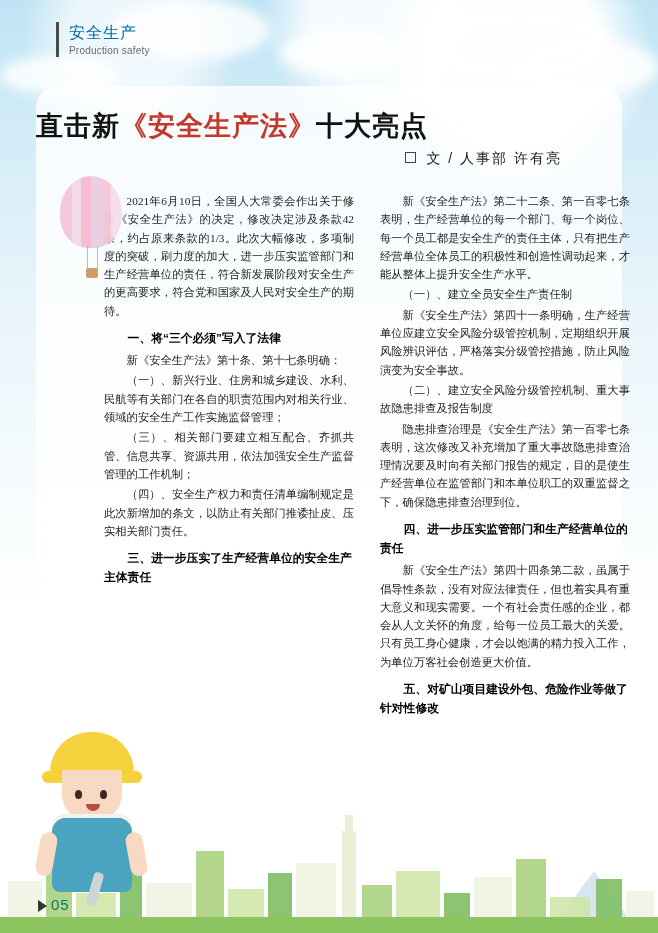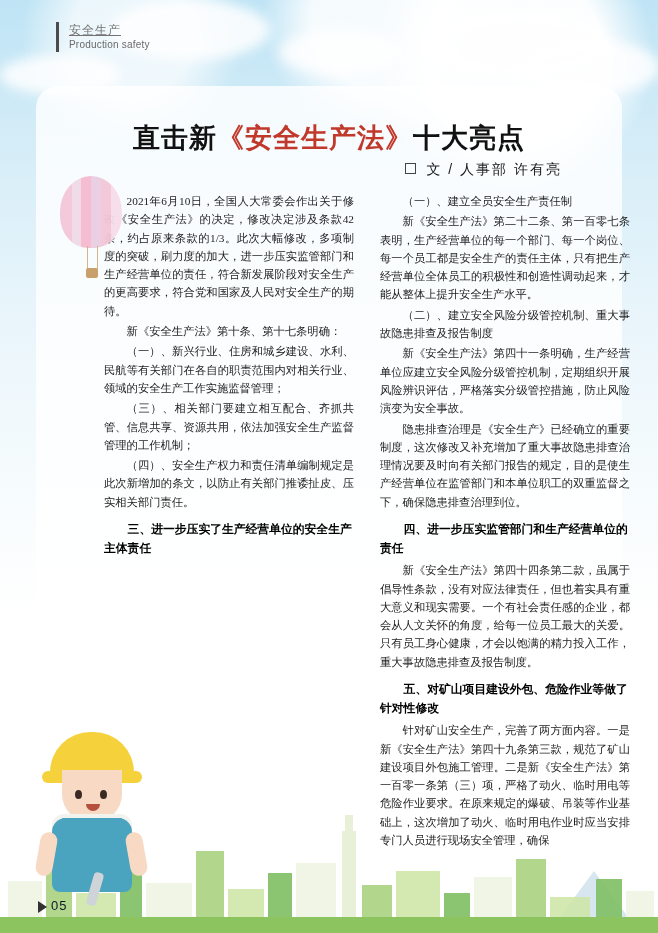--- a/index.html
+++ b/index.html
@@ -29,50 +29,49 @@
 
   
   .header-tag {
     position:absolute; left:56px; top:22px;
     padding-left:10px;
     border-left: 3px solid #4b4b4b;
     line-height:1.35;
   }
   .header-tag .cn {
     font-family:"Liberation Sans", sans-serif;
-    font-size:12px; color:#737373; letter-spacing:1px;text-decoration:underline;
+    font-size:16px; color:#0369a1; letter-spacing:1px;
   }
   .header-tag .en {
     font-family:"Liberation Sans", sans-serif;
     font-size:10px; color:#6a6a6a; letter-spacing:.2px;
   }
 
   
   .panel {
     position:absolute;
     left:36px; top:86px; width:586px; height:812px;
     background: rgba(255,255,255,0.80);
     border-radius: 22px 22px 0 0;
   }
 
   
   .title {
     position:absolute; left:0; right:0; top:22px;
-    text-align:center;
+    text-align:left;
     font-family:"Liberation Serif", serif;
     font-weight:bold;
     font-size:27px;
     color:#111;
     letter-spacing:1px;
-    margin-top:12px;
   }
   .title .hl { color:#c0392b; }
 
   .byline {
-    position:absolute; right:60px; top:75px;
+    position:absolute; right:60px; top:64px;
     font-size:14px; color:#1a1a1a;
     font-family:"Liberation Sans", sans-serif;
     letter-spacing:2px;
   }
   .byline .box {
     display:inline-block; width:11px; height:11px;
     border:1px solid #444; margin-right:10px;
     vertical-align:baseline;
   }
 
@@ -168,21 +167,21 @@
   }
   .tower { position:absolute; bottom:16px; width:14px; background:#e9f0d8; }
   .tower:before {
     content:""; position:absolute; left:3px; top:-16px; width:8px; height:16px; background:#e9f0d8;
   }
 
   
   .pageno {
     position:absolute; left:38px; bottom:20px;
     font-family:"Liberation Sans", sans-serif;
-    font-size:13px; color:#0f172a; letter-spacing:1px;
+    font-size:15px; color:#0f766e; letter-spacing:1px;
   }
   .pageno .tri {
     display:inline-block; width:0;height:0;
     border-left:9px solid #333; border-top:6px solid transparent; border-bottom:6px solid transparent;
     margin-right:4px; vertical-align:middle;
   }
 </style>
 </head>
 <body>
 
@@ -205,36 +204,36 @@
     <span>直击新</span><span class="hl">《安全生产法》</span><span>十大亮点</span>
   </div>
 
   <div class="byline">
     <span class="box"></span><span>文 / 人事部  许有亮</span>
   </div>
 
   <div class="columns">
     <div class="col" id="col-left">
         <p class="body">2021年6月10日，全国人大常委会作出关于修改《安全生产法》的决定，修改决定涉及条款42条，约占原来条款的1/3。此次大幅修改，多项制度的突破，刷力度的加大，进一步压实监管部门和生产经营单位的责任，符合新发展阶段对安全生产的更高要求，符合党和国家及人民对安全生产的期待。</p>
+        <h3 class="sec">一、将“三个必须”写入了法律</h3>
         <p class="body">新《安全生产法》第十条、第十七条明确：</p>
         <p class="body">（一）、新兴行业、住房和城乡建设、水利、民航等有关部门在各自的职责范围内对相关行业、领域的安全生产工作实施监督管理；</p>
         <p class="body">（三）、相关部门要建立相互配合、齐抓共管、信息共享、资源共用，依法加强安全生产监督管理的工作机制；</p>
         <p class="body">（四）、安全生产权力和责任清单编制规定是此次新增加的条文，以防止有关部门推诿扯皮、压实相关部门责任。</p>
         <h3 class="sec">三、进一步压实了生产经营单位的安全生产主体责任</h3>
       </div>
     <div class="col" id="col-right">
+        <p class="body">新《安全生产法》第二十二条、第一百零七条表明，生产经营单位的每一个部门、每一个岗位、每一个员工都是安全生产的责任主体，只有把生产经营单位全体员工的积极性和创造性调动起来，才能从整体上提升安全生产水平。</p>
         <p class="body">（一）、建立全员安全生产责任制</p>
-        <p class="body">新《安全生产法》第二十二条、第一百零七条表明，生产经营单位的每一个部门、每一个岗位、每一个员工都是安全生产的责任主体，只有把生产经营单位全体员工的积极性和创造性调动起来，才能从整体上提升安全生产水平。</p>
+        <p class="body">新《安全生产法》第四十一条明确，生产经营单位应建立安全风险分级管控机制，定期组织开展风险辨识评估，严格落实分级管控措施，防止风险演变为安全事故。</p>
         <p class="body">（二）、建立安全风险分级管控机制、重大事故隐患排查及报告制度</p>
-        <p class="body">新《安全生产法》第四十一条明确，生产经营单位应建立安全风险分级管控机制，定期组织开展风险辨识评估，严格落实分级管控措施，防止风险演变为安全事故。</p>
-        <p class="body">隐患排查治理是《安全生产》已经确立的重要制度，这次修改又补充增加了重大事故隐患排查治理情况要及时向有关部门报告的规定，目的是使生产经营单位在监管部门和本单位职工的双重监督之下，确保隐患排查治理到位。</p>
+        <p class="body">隐患排查治理是《安全生产法》第一百零七条表明，这次修改又补充增加了重大事故隐患排查治理情况要及时向有关部门报告的规定，目的是使生产经营单位在监管部门和本单位职工的双重监督之下，确保隐患排查治理到位。</p>
         <h3 class="sec">四、进一步压实监管部门和生产经营单位的责任</h3>
-        <p class="body">新《安全生产法》第四十四条第二款，虽属于倡导性条款，没有对应法律责任，但也着实具有重大意义和现实需要。一个有社会责任感的企业，都会从人文关怀的角度，给每一位员工最大的关爱。只有员工身心健康，才会以饱满的精力投入工作，重大事故隐患排查及报告制度。</p>
+        <p class="body">新《安全生产法》第四十四条第二款，虽属于倡导性条款，没有对应法律责任，但也着实具有重大意义和现实需要。一个有社会责任感的企业，都会从人文关怀的角度，给每一位员工最大的关爱。只有员工身心健康，才会以饱满的精力投入工作，为单位万客社会创造更大价值。</p>
         <h3 class="sec">五、对矿山项目建设外包、危险作业等做了针对性修改</h3>
-        <p class="body">针对矿山安全生产，完善了两方面内容。一是新《安全生产法》第四十九条第三款，规范了矿山建设项目外包施工管理。二是新《安全生产法》第一百零一条第（三）项，严格了动火、临时用电等危险作业要求。在原来规定的爆破、吊装等作业基础上，这次增加了动火、临时用电作业时应当安排专门人员进行现场安全管理，确保</p>
       </div>
   </div>
 </div>
 
 <div class="balloon">
   <div class="env"></div>
   <div class="rope" style="left:27px;"></div>
   <div class="rope" style="left:37px;"></div>
   <div class="basket"></div>
 </div>

